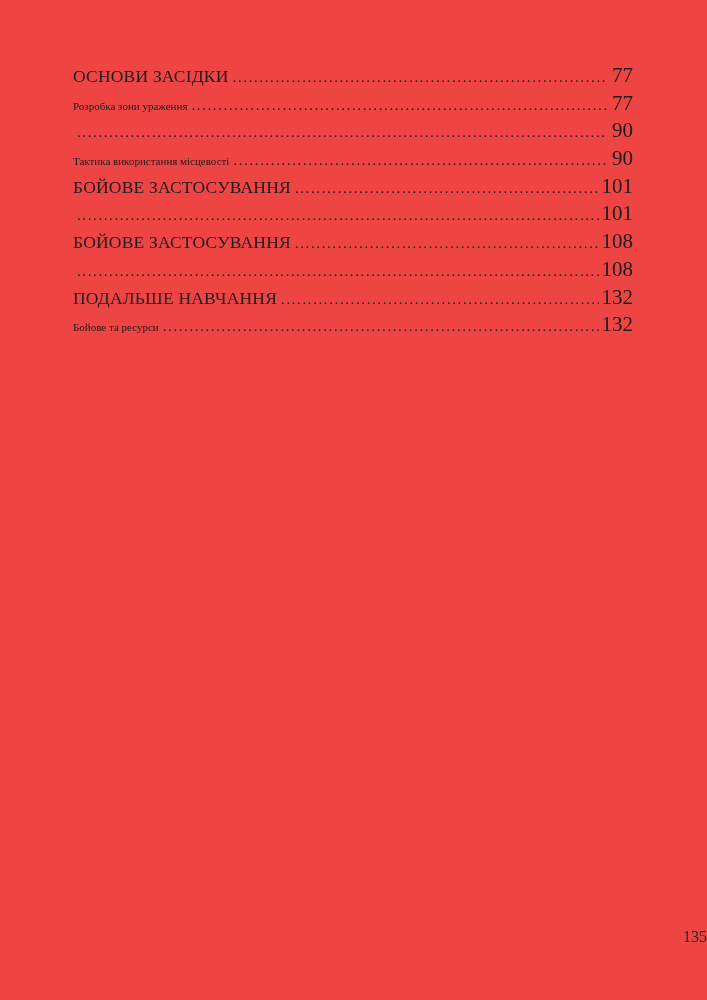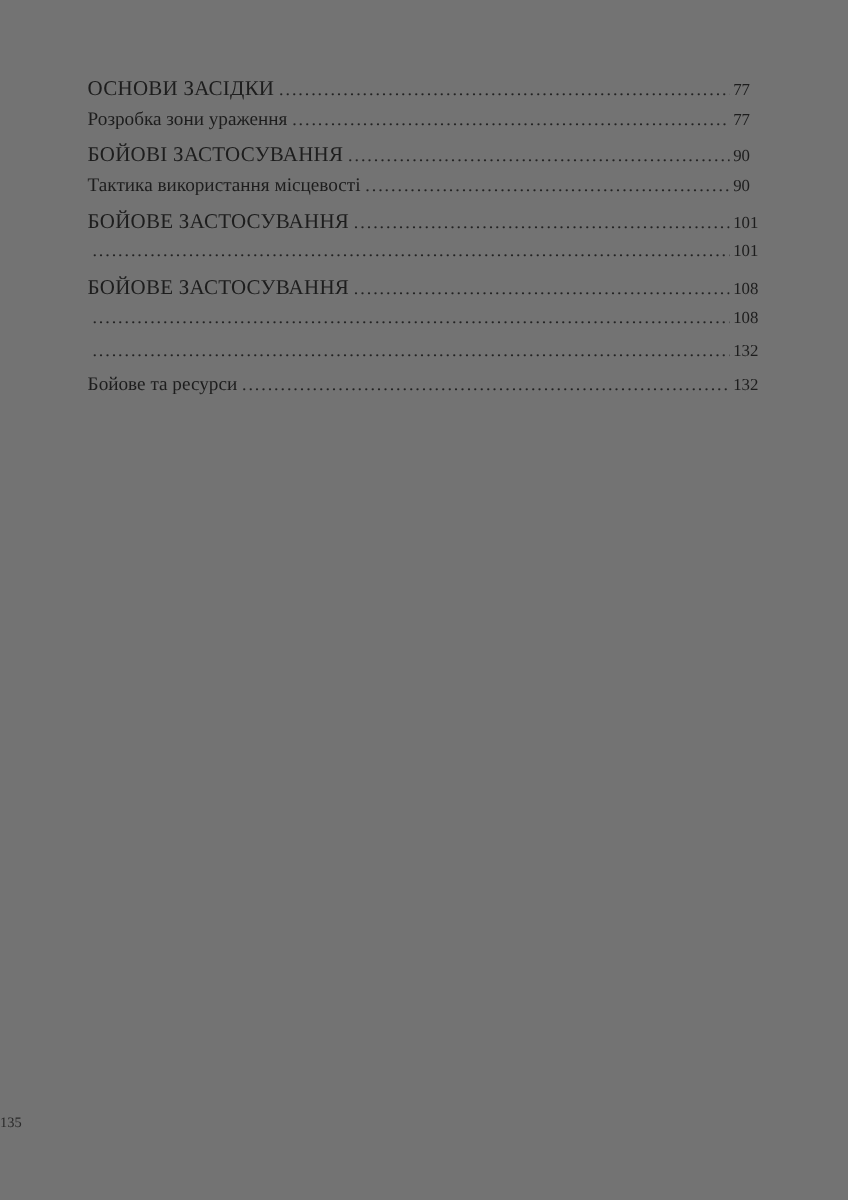--- a/index.html
+++ b/index.html
@@ -4,21 +4,21 @@
 <style>
   html, body {
     margin: 0;
     padding: 0;
     background: #ffffff;
   }
   .page {
     position: relative;
     width: 707px;
     height: 1000px;
-    background: #737373;
+    background: #ef4444;
     font-family: "Liberation Serif", "DejaVu Serif", serif;
     color: #1d1d1d;
     overflow: hidden;
   }
   .toc {
     position: absolute;
     left: 73px;
     right: 74px;
     top: 63px;
   }
@@ -30,68 +30,67 @@
   }
   .toc-row .label {
     white-space: nowrap;
     flex: 0 0 auto;
   }
   .toc-row.section .label {
     font-size: 17.5px;
     letter-spacing: 0.2px;
   }
   .toc-row.subsection .label {
-    font-size: 16px;
+    font-size: 11px;
   }
   .leader {
     flex: 1 1 auto;
     overflow: hidden;
     white-space: nowrap;
     font-size: 15px;
     letter-spacing: 1.6px;
     margin: 0 3px 0 4px;
     color: #222222;
   }
   .leader::after {
     content: "........................................................................................................................................................";
   }
   .pagenum {
     flex: 0 0 auto;
-    font-size: 14px;
+    font-size: 21px;
     min-width: 22px;
-    text-align: left;
+    text-align: right;
   }
   .footer {
     position: absolute;
     top: 928px;
     left: 0;
     width: 100%;
-    text-align: left;
-    font-size: 12px;
+    text-align: right;
+    font-size: 16px;
     color: #2a2a2a;
   }
 </style>
 </head>
 <body>
 
 <div class="page">
 
   <div class="toc">
       <div class="toc-row section">
       <span class="label">ОСНОВИ ЗАСІДКИ</span>
       <span class="leader"></span>
       <span class="pagenum">77</span>
     </div>
       <div class="toc-row subsection">
       <span class="label">Розробка зони ураження</span>
       <span class="leader"></span>
       <span class="pagenum">77</span>
     </div>
       <div class="toc-row section">
-      <span class="label">БОЙОВІ ЗАСТОСУВАННЯ</span>
       <span class="leader"></span>
       <span class="pagenum">90</span>
     </div>
       <div class="toc-row subsection">
       <span class="label">Тактика використання місцевості</span>
       <span class="leader"></span>
       <span class="pagenum">90</span>
     </div>
       <div class="toc-row section">
       <span class="label">БОЙОВЕ ЗАСТОСУВАННЯ</span>
@@ -105,20 +104,21 @@
       <div class="toc-row section">
       <span class="label">БОЙОВЕ ЗАСТОСУВАННЯ</span>
       <span class="leader"></span>
       <span class="pagenum">108</span>
     </div>
       <div class="toc-row subsection">
       <span class="leader"></span>
       <span class="pagenum">108</span>
     </div>
       <div class="toc-row section">
+      <span class="label">ПОДАЛЬШЕ НАВЧАННЯ</span>
       <span class="leader"></span>
       <span class="pagenum">132</span>
     </div>
       <div class="toc-row subsection">
       <span class="label">Бойове та ресурси</span>
       <span class="leader"></span>
       <span class="pagenum">132</span>
     </div>
     </div>
 

